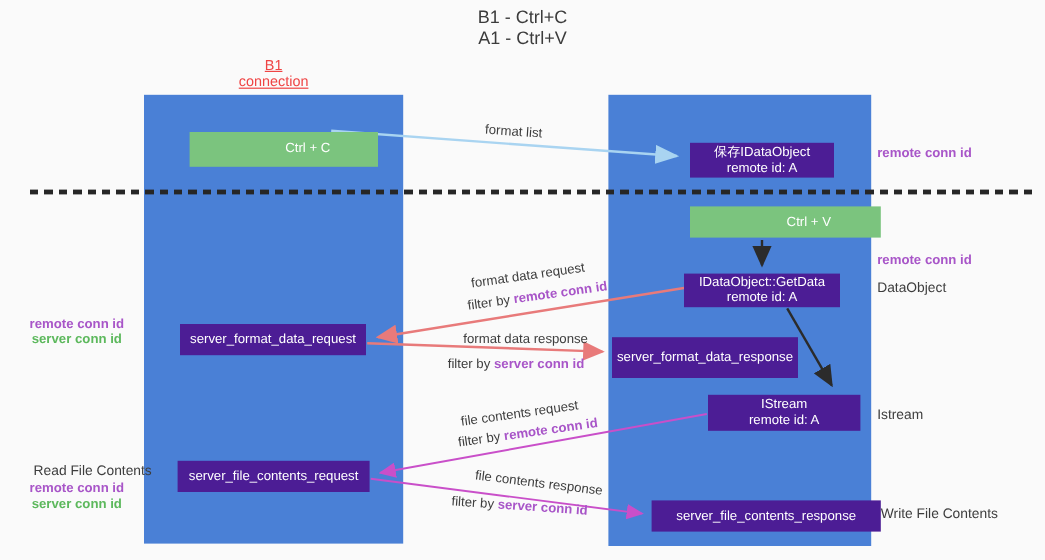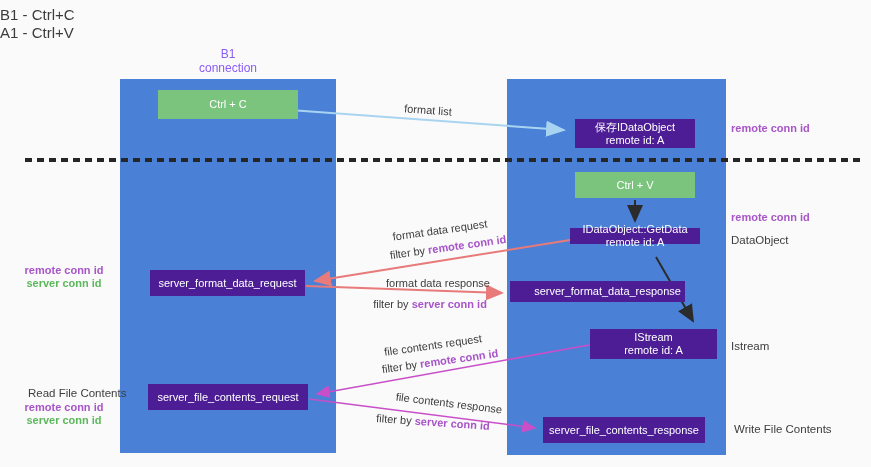--- a/index.html
+++ b/index.html
@@ -1,26 +1,26 @@
 <!DOCTYPE html>
 <html><head>
 <meta charset="utf-8">
 <style>
   html,body { margin:0; padding:0; background:#fafafa; }
   .canvas {
     position:relative; width:871px; height:467px; background:#fafafa;
     font-family:"Liberation Sans", sans-serif; overflow:hidden;
   }
   .title {
-    position:absolute; top:6px; left:0; width:871px; 
+    position:absolute; top:6px; left:0; width:871px; text-align:center;
     font-size:15px; line-height:18px; color:#3c3c3c;
   }
   .col-header {
     position:absolute; top:47px; text-align:center;
-    font-size:12px; line-height:14px; color:#8b5cf6;
+    font-size:12px; line-height:14px; color:#ef4444;text-decoration:underline;
   }
   .col { position:absolute; background:#4a80d6; }
   .dashed-line {
     position:absolute; left:25px; top:158px; width:838px; height:4px;
     background:repeating-linear-gradient(90deg,#262626 0 7px,transparent 7px 12px);
   }
   .box {
     position:absolute; display:flex; flex-direction:column;
     align-items:center; justify-content:center; text-align:center;
     color:#ffffff; font-size:11px; line-height:13px;
@@ -76,49 +76,49 @@
     </defs>
     <line x1="276" y1="109" x2="564" y2="130" stroke="#a9d4f1" stroke-width="2" marker-end="url(#m-blue)"></line>
     <line x1="635" y1="200" x2="635" y2="221" stroke="#2b2b2b" stroke-width="2" marker-end="url(#m-black)"></line>
     <line x1="656" y1="257" x2="693" y2="321" stroke="#2b2b2b" stroke-width="2" marker-end="url(#m-black)"></line>
     <line x1="570" y1="240" x2="315" y2="281" stroke="#e87a7a" stroke-width="2" marker-end="url(#m-salmon)"></line>
     <line x1="306" y1="286" x2="502" y2="293" stroke="#e87a7a" stroke-width="2" marker-end="url(#m-salmon)"></line>
     <line x1="589" y1="345" x2="317" y2="394" stroke="#c94fc9" stroke-width="1.6" marker-end="url(#m-magenta)"></line>
     <line x1="309" y1="399" x2="535" y2="428" stroke="#c94fc9" stroke-width="1.6" marker-end="url(#m-magenta)"></line>
   </svg>
 
-  <div class="box green" style="left:158px;top:90px;width:140px;height:29px;">
+  <div class="box green" style="left:158px;top:110px;width:117px;height:29px;padding-left:40px;">
     <div>Ctrl + C</div>
   </div>
   <div class="box orange" style="left:150px;top:270px;width:155px;height:26px;">
     <div>server_format_data_request</div>
   </div>
   <div class="box orange" style="left:148px;top:384px;width:160px;height:26px;">
     <div>server_file_contents_request</div>
   </div>
 
   <div class="box orange" style="left:575px;top:119px;width:120px;height:29px;">
     <div>保存IDataObject</div>
     <div>remote id: A</div>
   </div>
-  <div class="box green" style="left:575px;top:172px;width:120px;height:26px;">
+  <div class="box green" style="left:575px;top:172px;width:120px;height:26px;padding-left:39px;">
     <div>Ctrl + V</div>
   </div>
-  <div class="box orange" style="left:570px;top:228px;width:130px;height:16px;">
+  <div class="box orange" style="left:570px;top:228px;width:130px;height:28px;">
     <div>IDataObject::GetData</div>
     <div>remote id: A</div>
   </div>
-  <div class="box orange" style="left:510px;top:281px;width:155px;height:21px;padding-left:20px;">
+  <div class="box orange" style="left:510px;top:281px;width:155px;height:34px;">
     <div>server_format_data_response</div>
   </div>
   <div class="box orange" style="left:590px;top:329px;width:127px;height:30px;">
     <div>IStream</div>
     <div>remote id: A</div>
   </div>
-  <div class="box orange" style="left:543px;top:417px;width:162px;height:26px;">
+  <div class="box orange" style="left:543px;top:417px;width:191px;height:26px;">
     <div>server_file_contents_response</div>
   </div>
 
   <div class="lbl" style="left:428px;top:110px;--r:4deg;">format list</div>
 
   <div class="lbl" style="left:440px;top:230px;--r:-8deg;">format data request</div>
   <div class="lbl" style="left:448px;top:247px;--r:-8deg;"><span>filter by </span><span class="bold-purple">remote conn id</span></div>
 
   <div class="lbl" style="left:438px;top:283px;">format data response</div>
   <div class="lbl" style="left:430px;top:304px;"><span>filter by </span><span class="bold-purple">server conn id</span></div>

